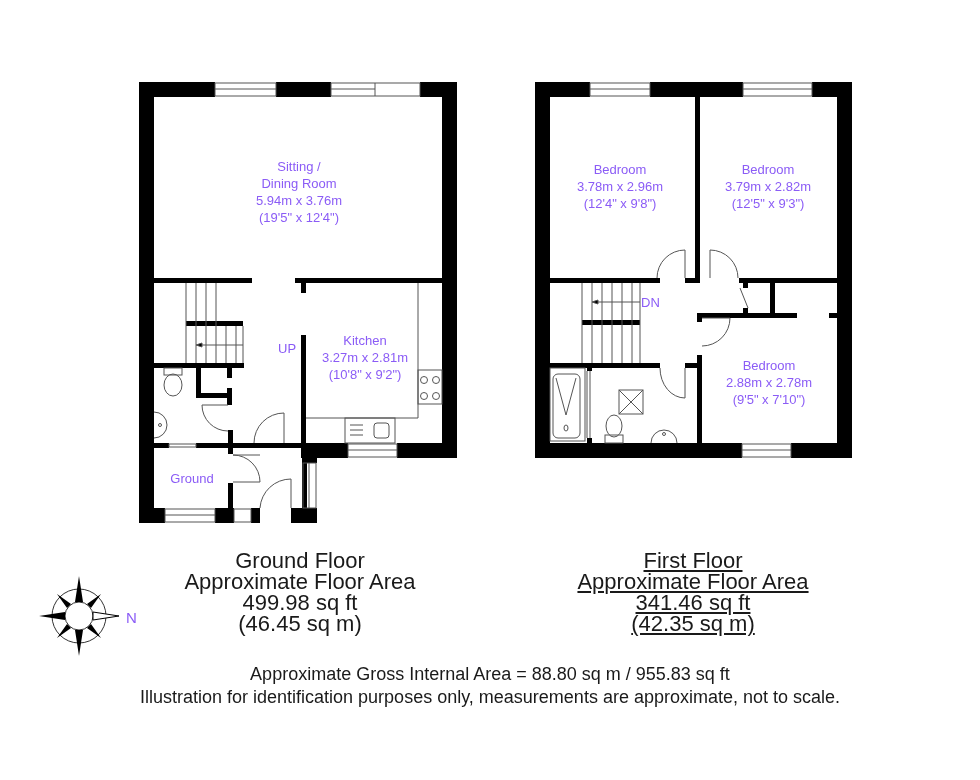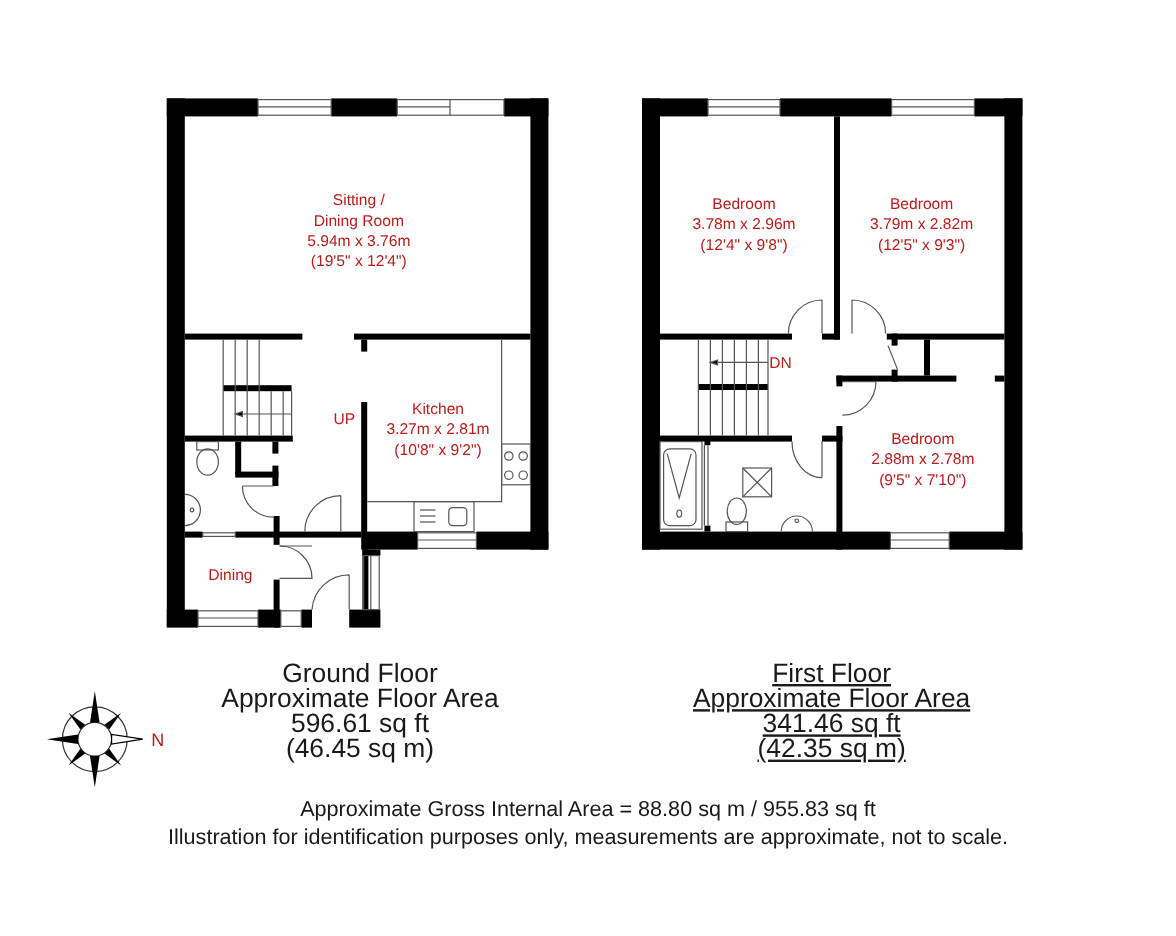--- a/index.html
+++ b/index.html
@@ -1,18 +1,18 @@
 <!DOCTYPE html>
 <html><head>
 <meta charset="utf-8">
 <style>
   html, body { margin:0; padding:0; background:#ffffff; }
   body { width:980px; height:780px; position:relative; overflow:hidden; font-family:"Liberation Sans", sans-serif; color:#1a1a1a; }
   svg.plan { position:absolute; left:0; top:0; }
-  .lbl { position:absolute; text-align:center; font-size:13px; line-height:17px; color:#b91c1c; white-space:nowrap; }
+  .lbl { position:absolute; text-align:center; font-size:13px; line-height:17px; color:#8b5cf6; white-space:nowrap; }
   .caption { position:absolute; text-align:center; font-size:22px; line-height:21px; white-space:nowrap; }
   .footer { position:absolute; left:0; width:980px; text-align:center; font-size:18px; line-height:21px; white-space:nowrap; }
 </style>
 </head>
 <body>
 
 <svg class="plan" width="980" height="780" viewBox="0 0 980 780">
 
   <g>
 
@@ -215,21 +215,21 @@
   <div>(19'5" x 12'4")</div>
 </div>
 
 <div class="lbl" style="left:290px; top:332px; width:150px;">
   <div>Kitchen</div>
   <div>3.27m x 2.81m</div>
   <div>(10'8" x 9'2")</div>
 </div>
 
 <div class="lbl" style="left:162px; top:470px; width:60px;">
-  <div>Dining</div>
+  <div>Ground</div>
 </div>
 
 <div class="lbl" style="left:246px; top:340px;margin-left:32px;">UP</div>
 
 <div class="lbl" style="left:545px; top:161px; width:150px;">
   <div>Bedroom</div>
   <div>3.78m x 2.96m</div>
   <div>(12'4" x 9'8")</div>
 </div>
 
@@ -243,21 +243,21 @@
   <div>Bedroom</div>
   <div>2.88m x 2.78m</div>
   <div>(9'5" x 7'10")</div>
 </div>
 
 <div class="lbl" style="left:641px; top:294px;">DN</div>
 
 <div class="caption" style="left:170px; top:550px; width:260px;">
   <div>Ground Floor</div>
   <div>Approximate Floor Area</div>
-  <div>596.61 sq ft</div>
+  <div>499.98 sq ft</div>
   <div>(46.45 sq m)</div>
 </div>
 
 <div class="caption" style="left:563px; top:550px; width:260px;text-decoration:underline;">
   <div>First Floor</div>
   <div>Approximate Floor Area</div>
   <div>341.46 sq ft</div>
   <div>(42.35 sq m)</div>
 </div>
 

